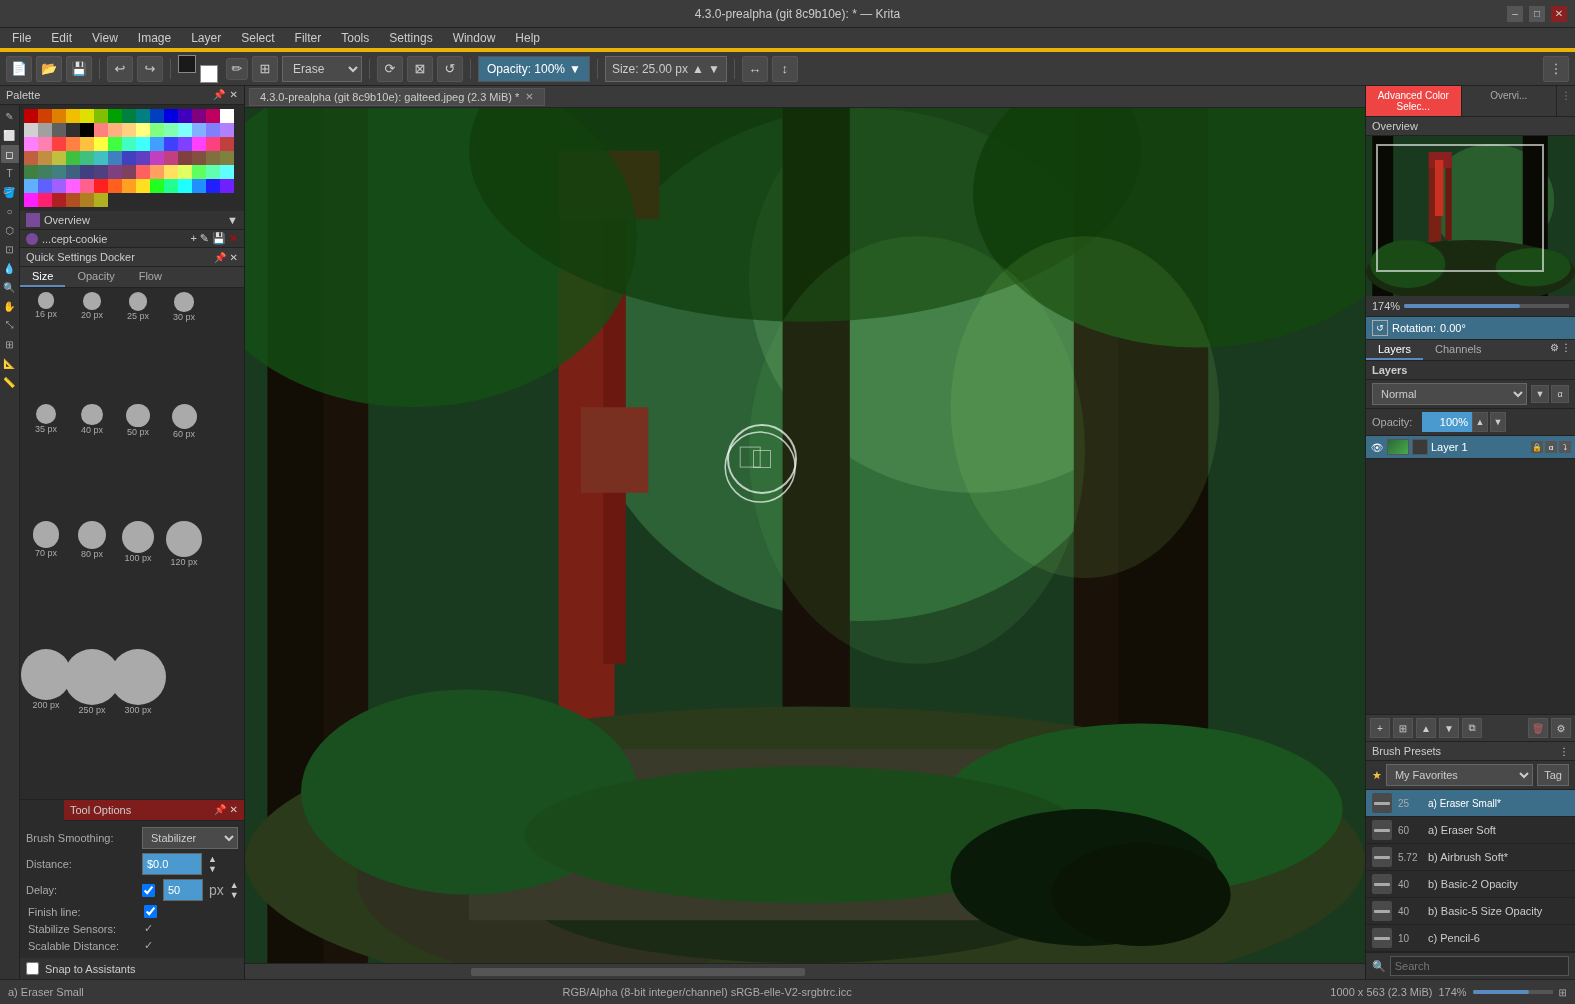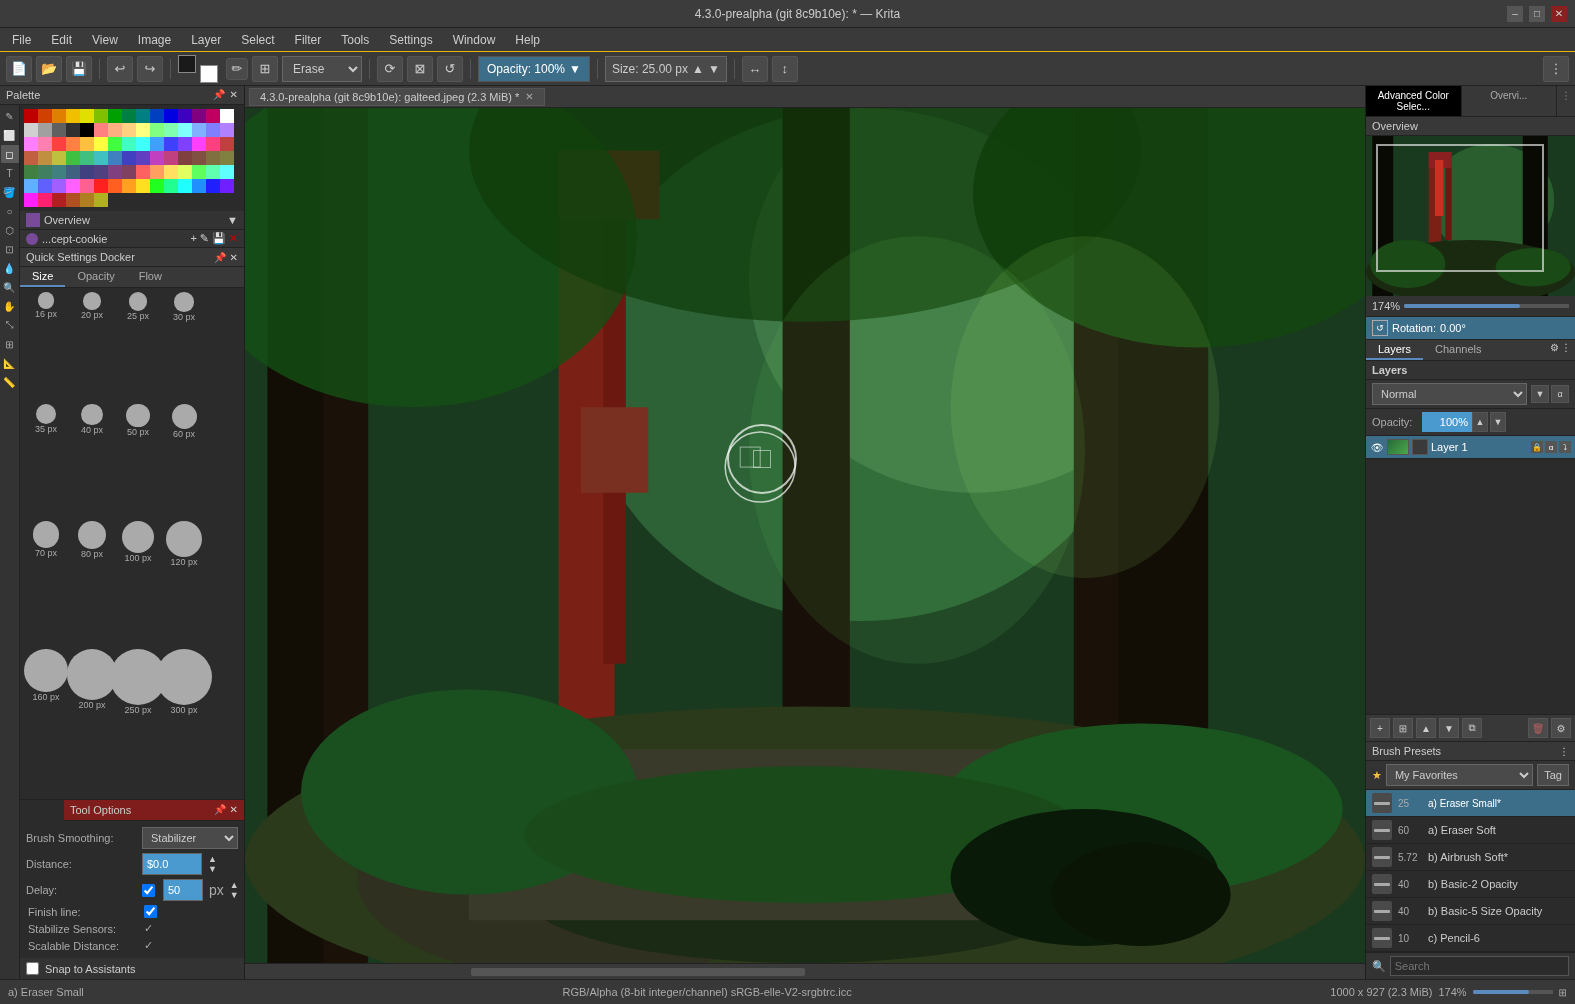--- a/index.html
+++ b/index.html
@@ -49,21 +49,21 @@
       font-size: 10px;
     }
 
     
     .menu-bar {
       background: #3a3a3a;
       height: 24px;
       display: flex;
       align-items: center;
       padding: 0 4px;
-      border-bottom: 1px solid #eab308;
+      border-bottom: 4px solid #eab308;
       flex-shrink: 0;
       gap: 4px;
     }
     .menu-item {
       padding: 2px 8px;
       cursor: pointer;
       color: #ccc;
       font-size: 12px;
       border-radius: 2px;
     }
@@ -443,21 +443,21 @@
       padding: 4px 8px;
       cursor: pointer;
       font-size: 10px;
       color: #aaa;
       flex: 1;
       text-align: center;
       border-right: 1px solid #222;
     }
     .right-tab.active {
       color: #fff;
-      background: #000000;
+      background: #ef4444;
     }
     .right-tab-btn {
       padding: 4px 4px;
       cursor: pointer;
       font-size: 10px;
       color: #888;
     }
 
     
     .overview-panel {
@@ -1088,24 +1088,20 @@
             </div>
             <div class="brush-item">
               <div class="brush-circle" style="width: 32.3333px; height: 32.3333px; background: rgb(170, 170, 170);"></div>
               <div class="brush-circle-label">100 px</div>
             </div>
             <div class="brush-item">
               <div class="brush-circle" style="width: 36px; height: 36px; background: rgb(170, 170, 170);"></div>
               <div class="brush-circle-label">120 px</div>
             </div>
             <div class="brush-item">
-              <div class="brush-circle" style="width: 43.3333px; height: 43.3333px; background: rgb(170, 170, 170);"></div>
-              <div class="brush-circle-label">160 px</div>
-            </div>
-            <div class="brush-item">
               <div class="brush-circle" style="width: 50.6667px; height: 50.6667px; background: rgb(170, 170, 170);"></div>
               <div class="brush-circle-label">200 px</div>
             </div>
             <div class="brush-item">
               <div class="brush-circle" style="width: 56px; height: 56px; background: rgb(170, 170, 170);"></div>
               <div class="brush-circle-label">250 px</div>
             </div>
             <div class="brush-item">
               <div class="brush-circle" style="width: 56px; height: 56px; background: rgb(170, 170, 170);"></div>
               <div class="brush-circle-label">300 px</div>
@@ -1403,20 +1399,20 @@
 </div>
 
 <div class="status-bar">
   <div class="status-left">
     <span>a) Eraser Small</span>
   </div>
   <div class="status-center">
     <span>RGB/Alpha (8-bit integer/channel)  sRGB-elle-V2-srgbtrc.icc</span>
   </div>
   <div class="status-right">
-    <span>1000 x 927 (2.3 MiB)</span>
+    <span>1000 x 563 (2.3 MiB)</span>
     <span>174%</span>
     <div class="status-zoom-slider">
       <div style="width:70%;height:100%;background:#5b8abf;border-radius:2px;"></div>
     </div>
     <span style="cursor:pointer;font-size:10px;">⊞</span>
   </div>
 </div>
 
 </body></html>

